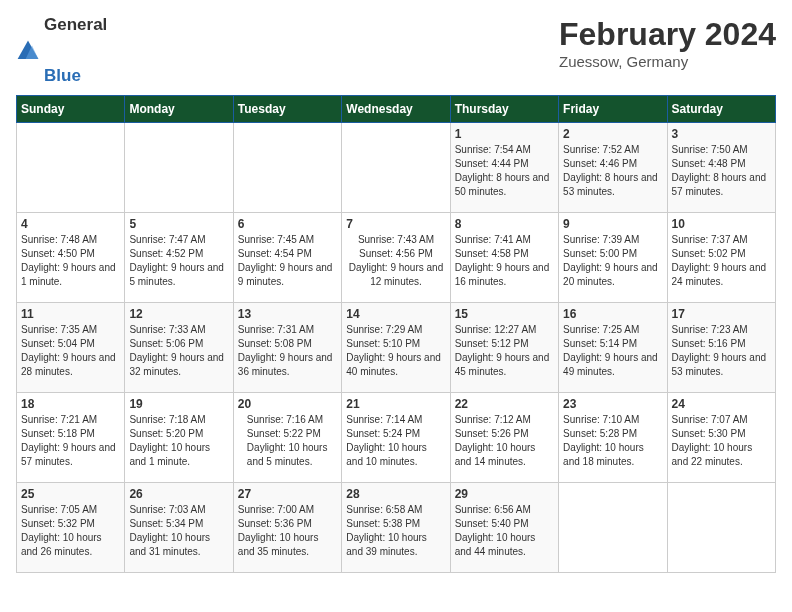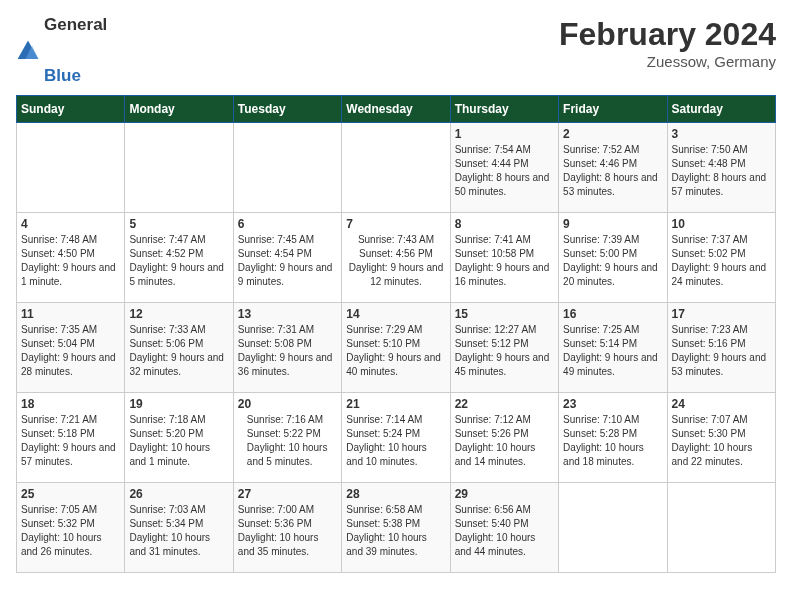--- a/index.html
+++ b/index.html
@@ -25,21 +25,20 @@
       display: flex;
       flex-direction: column;
       line-height: 1.1;
       gap: 32px;
     }
     .logo-icon {
       width: 24px;
       height: 24px;
     }
     .title-block {
-      text-align: right;
     }
     .calendar-title {
       font-size: 32px;
       font-weight: bold;
       color: #333;
     }
     .calendar-subtitle {
       font-size: 15px;
       color: #555;
     }
@@ -162,21 +161,21 @@
         </td>
         <td>
           <span class="day-number">7</span>
           <div class="day-info" style="white-space: pre-line; text-align: center;">Sunrise: 7:43 AM
 Sunset: 4:56 PM
 Daylight: 9 hours and 12 minutes.</div>
         </td>
         <td>
           <span class="day-number">8</span>
           <div class="day-info" style="white-space: pre-line;">Sunrise: 7:41 AM
-Sunset: 10:58 PM
+Sunset: 4:58 PM
 Daylight: 9 hours and 16 minutes.</div>
         </td>
         <td>
           <span class="day-number">9</span>
           <div class="day-info" style="white-space: pre-line;">Sunrise: 7:39 AM
 Sunset: 5:00 PM
 Daylight: 9 hours and 20 minutes.</div>
         </td>
         <td>
           <span class="day-number">10</span>

